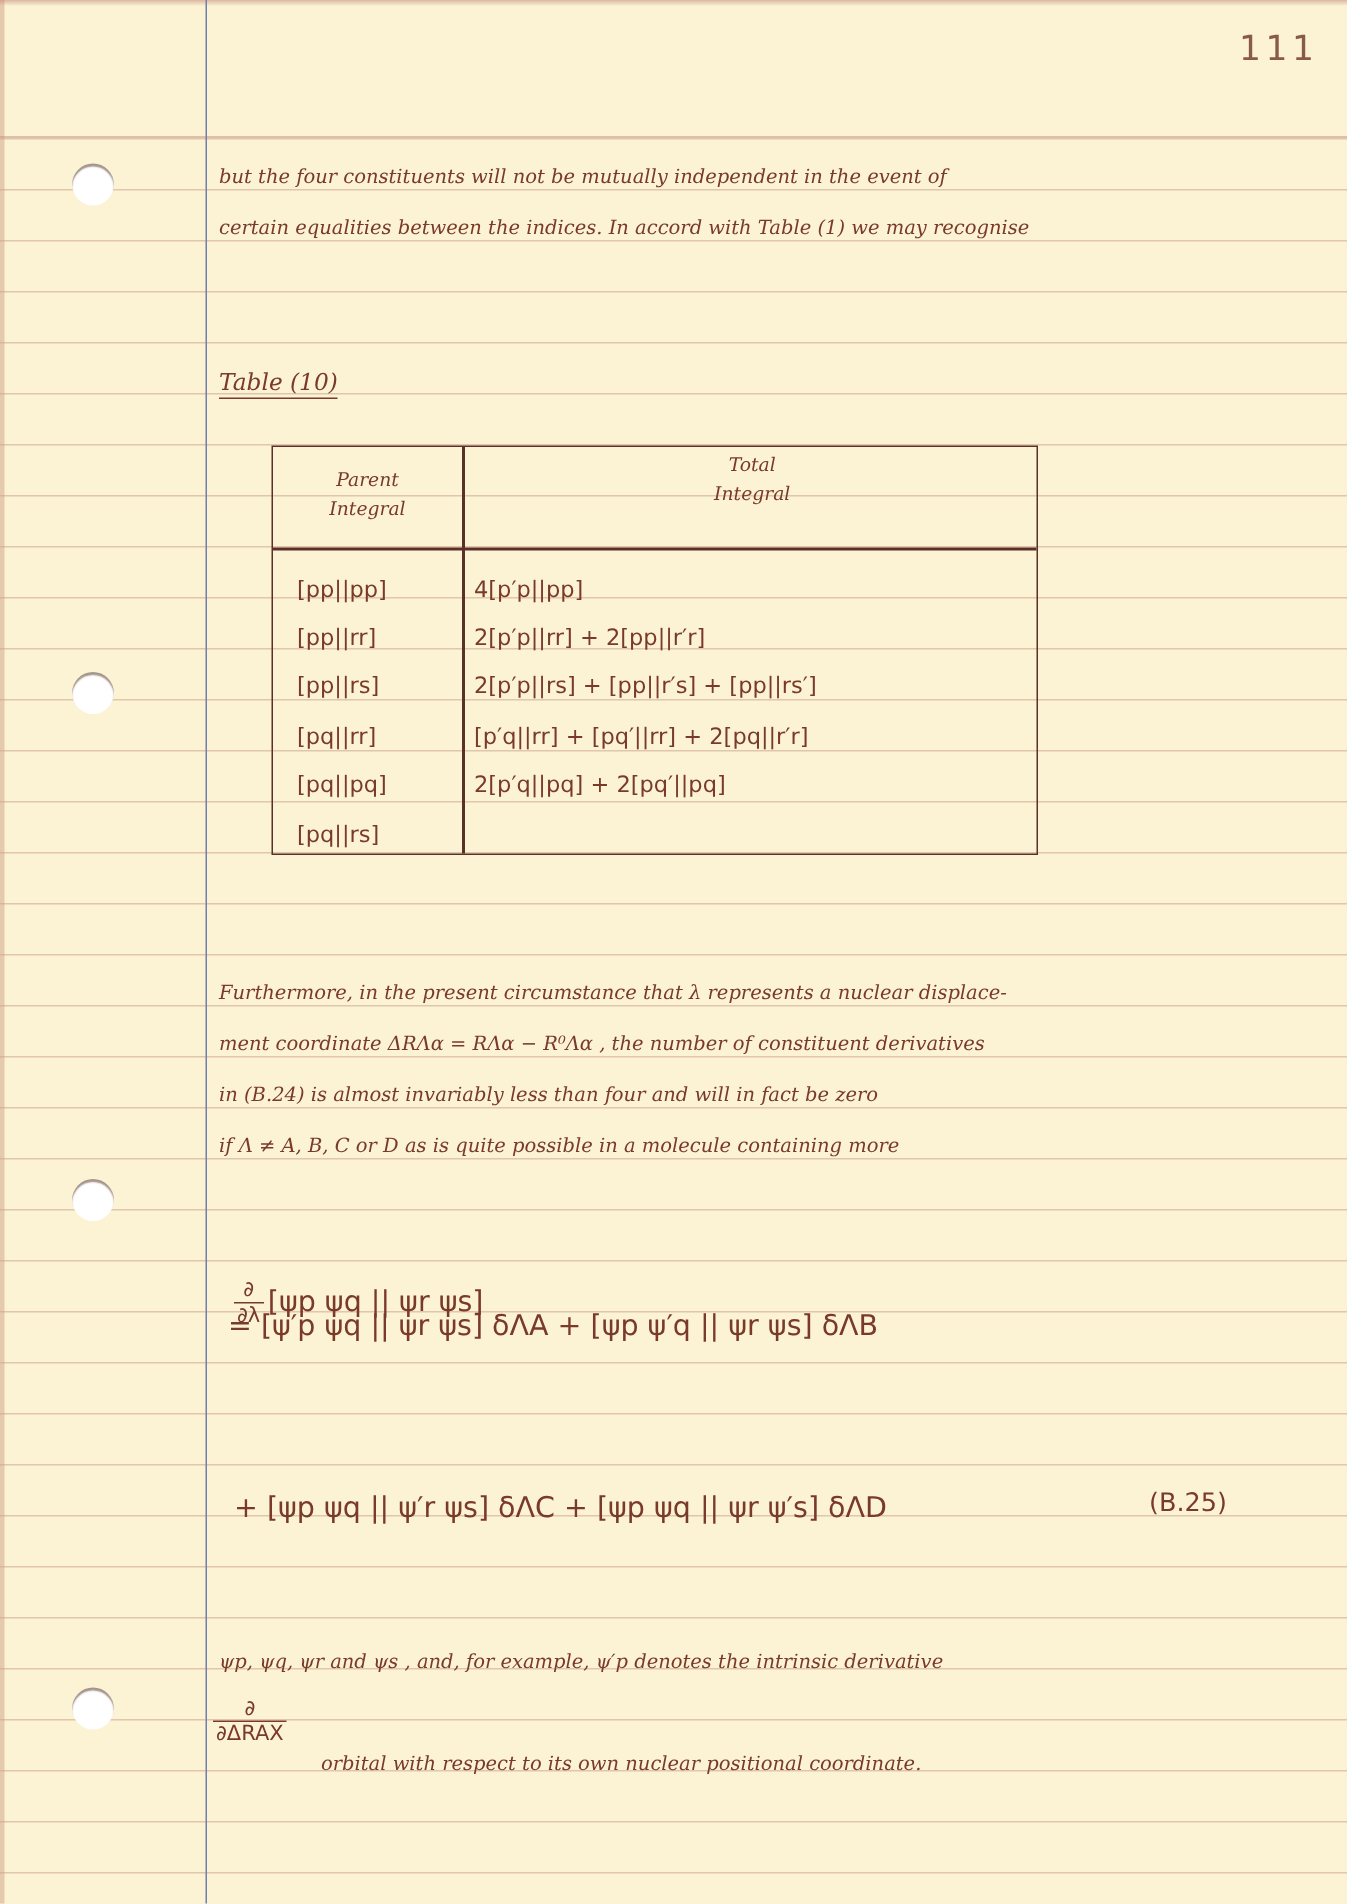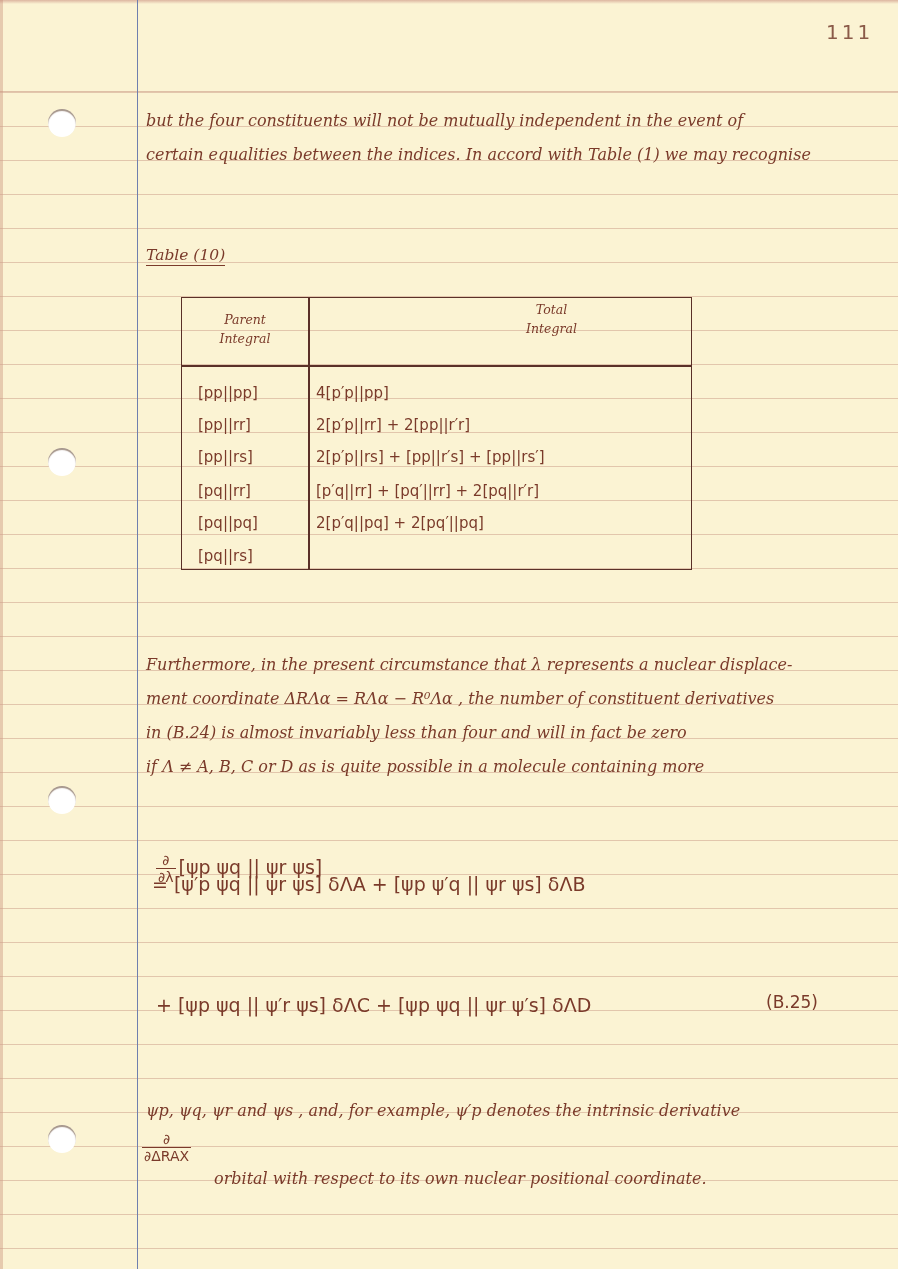--- a/index.html
+++ b/index.html
@@ -34,27 +34,27 @@
     position: absolute; left: 0; top: 0; width: 3px; height: 1269px;
     background: rgba(200,140,120,0.4);
   }
   .hole {
     position: absolute; width: 28px; height: 28px; border-radius: 50%;
     background: #ffffff;
     box-shadow: inset 0 2px 1px rgba(90,60,40,0.55);
   }
   .page-number {
     position: absolute; left: 826px; top: 20px;
-    font-family: "DejaVu Sans", sans-serif; font-size: 20px; letter-spacing: 3px;
+    font-family: "DejaVu Sans", sans-serif; font-size: 23px; letter-spacing: 3px;
     color: #8a5a48;
   }
   .line {
     position: absolute; left: 146px; white-space: nowrap;
     font-family: "DejaVu Serif", serif; font-style: italic;
-    font-size: 16px; color: #7a3a2a;
+    font-size: 13px; color: #7a3a2a;
   }
   .caption {
     position: absolute; left: 146px; top: 246px;
     font-family: "DejaVu Serif", serif; font-style: italic; font-size: 15.5px;
     border-bottom: 1.5px solid #7a3a2a; padding-bottom: 1px;
   }
   .tbl {
     position: absolute; left: 181px; top: 297px; width: 511px; height: 273px;
     border: 1.5px solid #5a3028; box-sizing: border-box;
   }
@@ -64,21 +64,21 @@
   }
   .tbl .head-div {
     position: absolute; left: 0; top: 67px; width: 100%; height: 1.5px;
     background: #5a3028;
   }
   .th {
     position: absolute; font-family: "DejaVu Serif", serif; font-style: italic;
     font-size: 12.5px; text-align: center; line-height: 19px; color: #7a3a2a;
   }
   .th.parent { left: 0; width: 126px; top: 12px; }
-  .th.total { left: 140px; width: 383px; top: 2px; padding-left: 38px; }
+  .th.total { left: 128px; width: 383px; top: 2px; }
   .cell {
     position: absolute; font-family: "DejaVu Sans", sans-serif; font-size: 15px;
     white-space: nowrap; color: #7a3a2a;
   }
   .cell.p { left: 16px; }
   .cell.t { left: 134px; }
   .eq {
     position: absolute; white-space: nowrap;
     font-family: "DejaVu Sans", sans-serif; font-size: 19px; color: #7a3a2a;
   }

